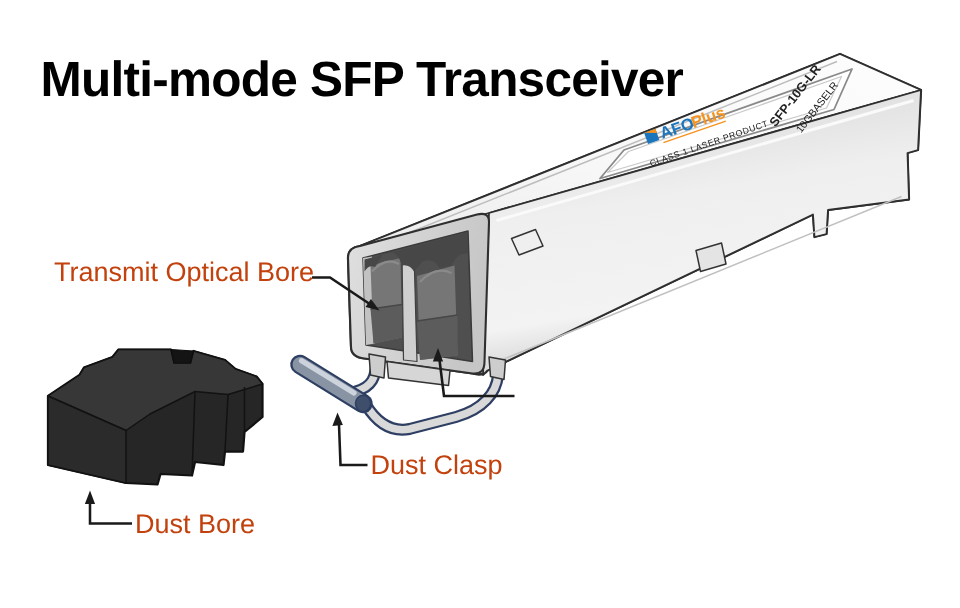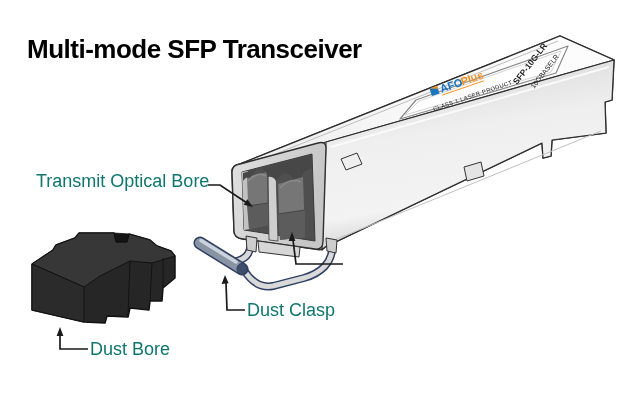--- a/index.html
+++ b/index.html
@@ -4,25 +4,25 @@
 <style>
   html,body{margin:0;padding:0;}
   body{
     width:640px;height:405px;background:#ffffff;overflow:hidden;
     font-family:"Liberation Sans", sans-serif;
     -webkit-font-smoothing:antialiased;
   }
   #stage{position:relative;width:640px;height:405px;background:#fff;}
   .title{
     position:absolute;left:27px;top:34px;
-    font-size:26px;font-weight:bold;color:#000;letter-spacing:-0.5px;
+    font-size:33px;font-weight:bold;color:#000;letter-spacing:-0.5px;
     white-space:nowrap;
   }
   .callout{
-    position:absolute;font-size:18px;color:#0f766e;white-space:nowrap;
+    position:absolute;font-size:18px;color:#c2410c;white-space:nowrap;
     letter-spacing:0px;
   }
   .callout.transmit{left:36px;top:171px;}
   .callout.receive{left:344px;top:251px;}
   .callout.bail{left:247px;top:300px;}
   .callout.dust{left:90px;top:339px;}
   svg{position:absolute;left:0;top:0;}
   svg text{font-family:"Liberation Sans", sans-serif;}
 </style>
 </head>

